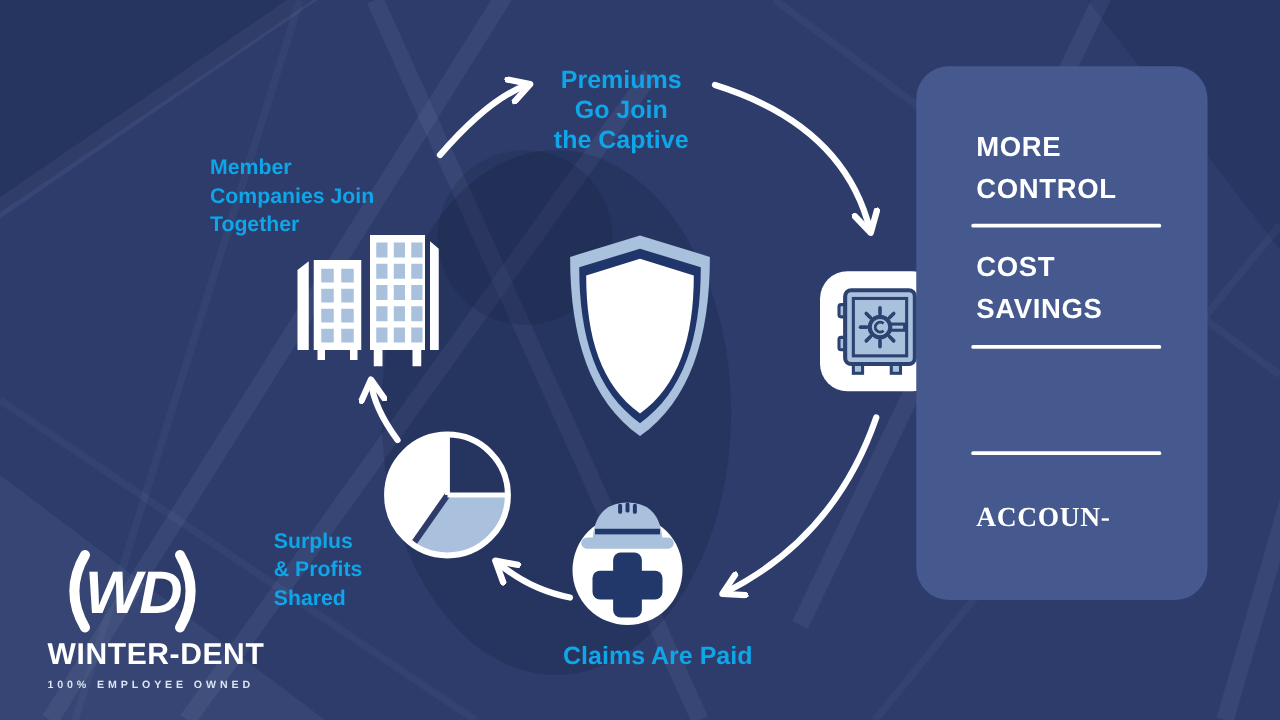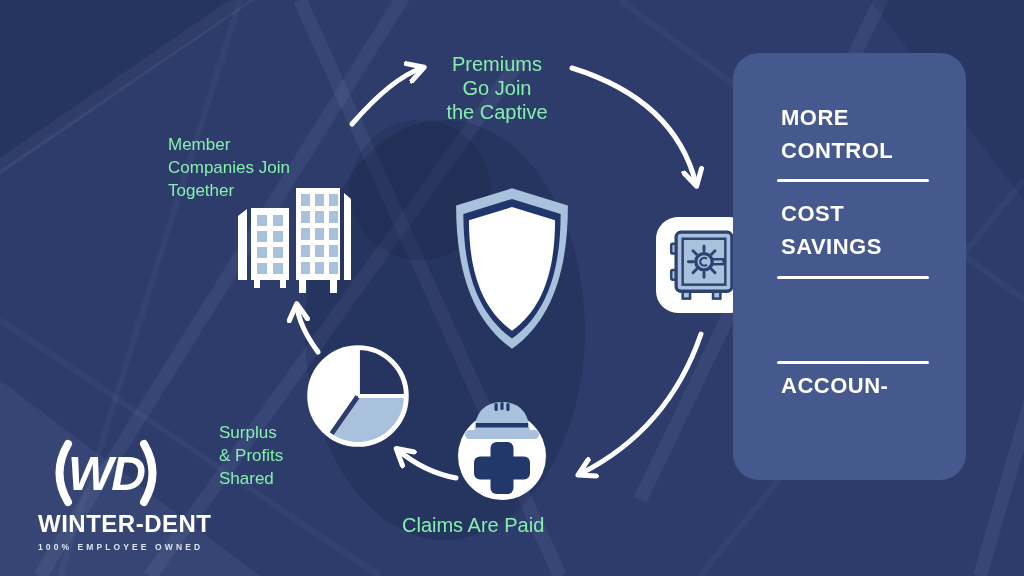--- a/index.html
+++ b/index.html
@@ -8,25 +8,25 @@
     background:#2d3c6b;
     font-family:"Liberation Sans", sans-serif;
     -webkit-font-smoothing:antialiased;
   }
   .abs{position:absolute;}
   svg{display:block;}
   .decor{left:0;top:0;z-index:0;pointer-events:none;}
   .arrows{left:0;top:0;z-index:5;pointer-events:none;}
 
   
-  .cycle-label{color:#86efac;font-weight:normal;z-index:3;}
+  .cycle-label{color:#0ea5e9;font-weight:bold;z-index:3;}
   .lbl-premiums{left:397px;top:52px;width:200px;text-align:center;font-size:20px;line-height:24px;}
-  .lbl-members{left:168px;top:133px;width:190px;text-align:left;font-size:17px;line-height:23px;}
+  .lbl-members{left:168px;top:122px;width:190px;text-align:left;font-size:17px;line-height:23px;}
   .lbl-surplus{left:219px;top:381px;width:130px;text-align:left;font-size:17px;line-height:23px;margin-top:40px;}
-  .lbl-claims{left:402px;top:513px;width:200px;text-align:left;font-size:20px;line-height:24px;}
+  .lbl-claims{left:402px;top:513px;width:200px;text-align:right;font-size:20px;line-height:24px;}
 
   
   .icon-wrap{z-index:3;}
   .safe-card{
     left:656px;top:217px;width:96px;height:96px;background:#ffffff;border-radius:22px;
     display:flex;align-items:center;justify-content:center;z-index:3;
   }
 
   
   .panel{
@@ -36,21 +36,21 @@
   .panel-item{
     position:absolute;left:48px;width:170px;
     color:#ffffff;font-weight:bold;font-size:22px;line-height:33px;letter-spacing:0.5px;
   }
   .panel-divider{
     position:absolute;left:44px;width:152px;height:3px;background:#ffffff;border-radius:2px;
   }
   .pi-0{top:48px;}  .pd-0{top:126px;}
   .pi-1{top:144px;} .pd-1{top:223px;}
   .pi-2{top:245px;} .pd-2{top:308px;}
-  .pi-3{top:316px;}
+  .pi-3{top:344px;font-family:Liberation Serif, serif;}
 
   
   .logo{left:38px;top:438px;width:160px;z-index:3;color:#fff;text-align:right;}
   .logo-mark{width:120px;height:70px;margin-left:8px;}
   .logo-name{font-size:24px;font-weight:bold;letter-spacing:0.5px;margin-top:2px;white-space:nowrap;}
   .logo-tagline{font-size:8.5px;font-weight:bold;letter-spacing:3.1px;margin-top:4px;white-space:nowrap;color:#dbe4f2;}
 </style>
 </head>
 <body>
 

